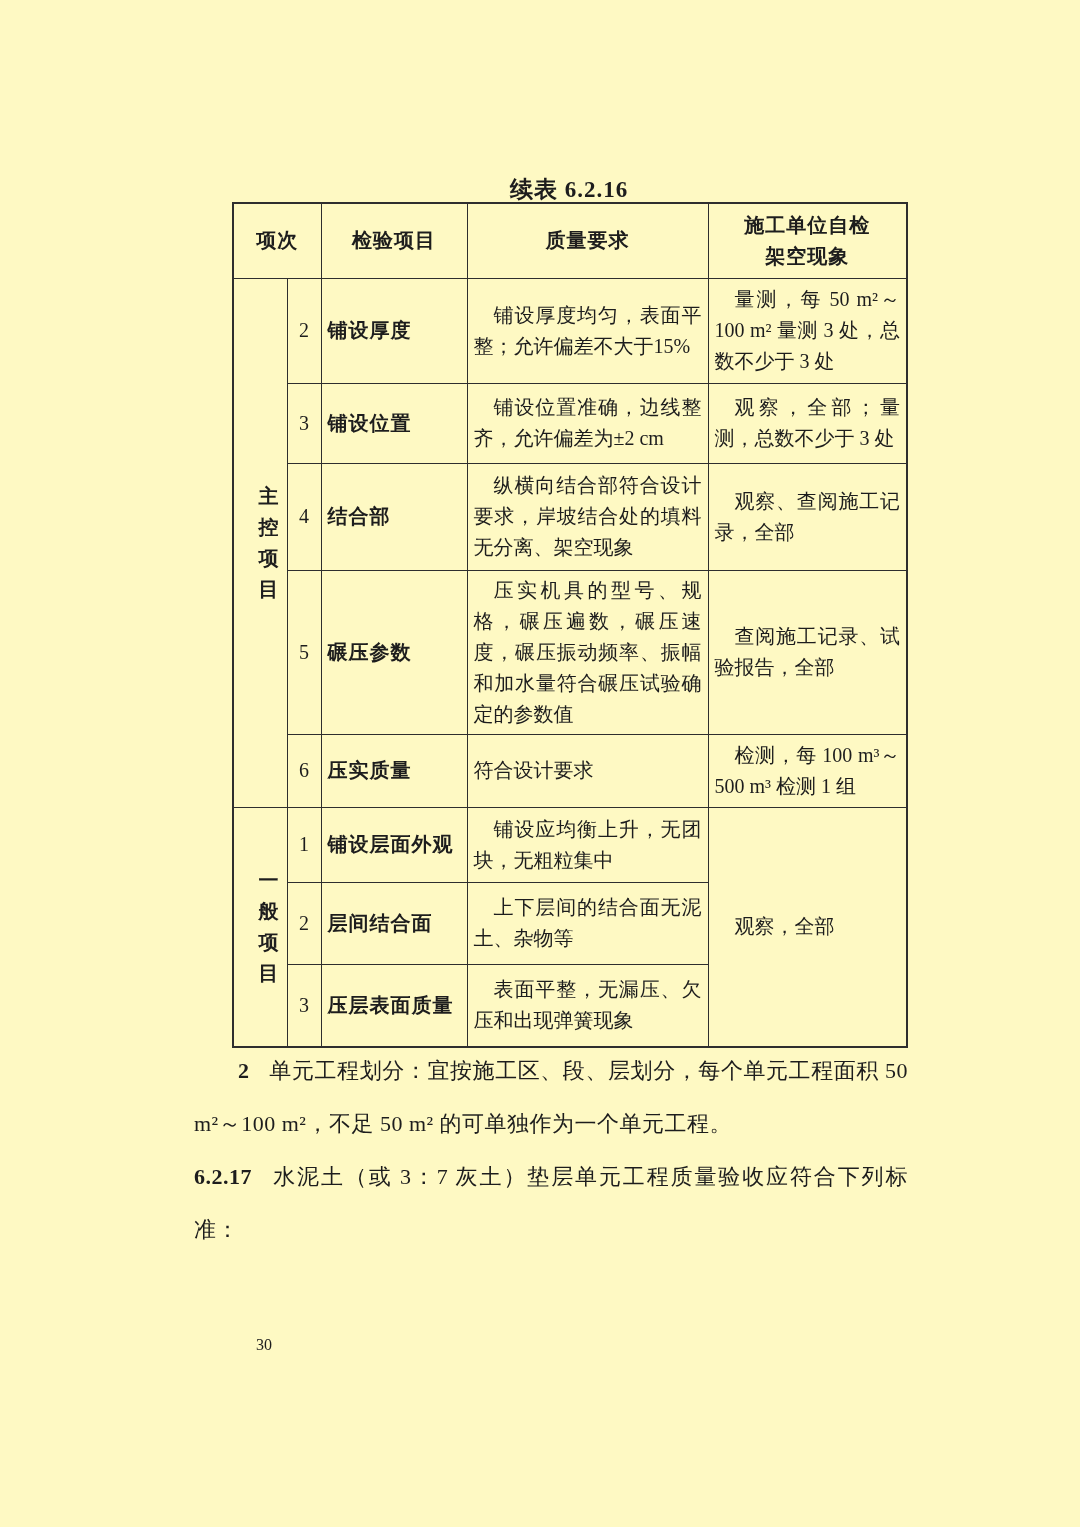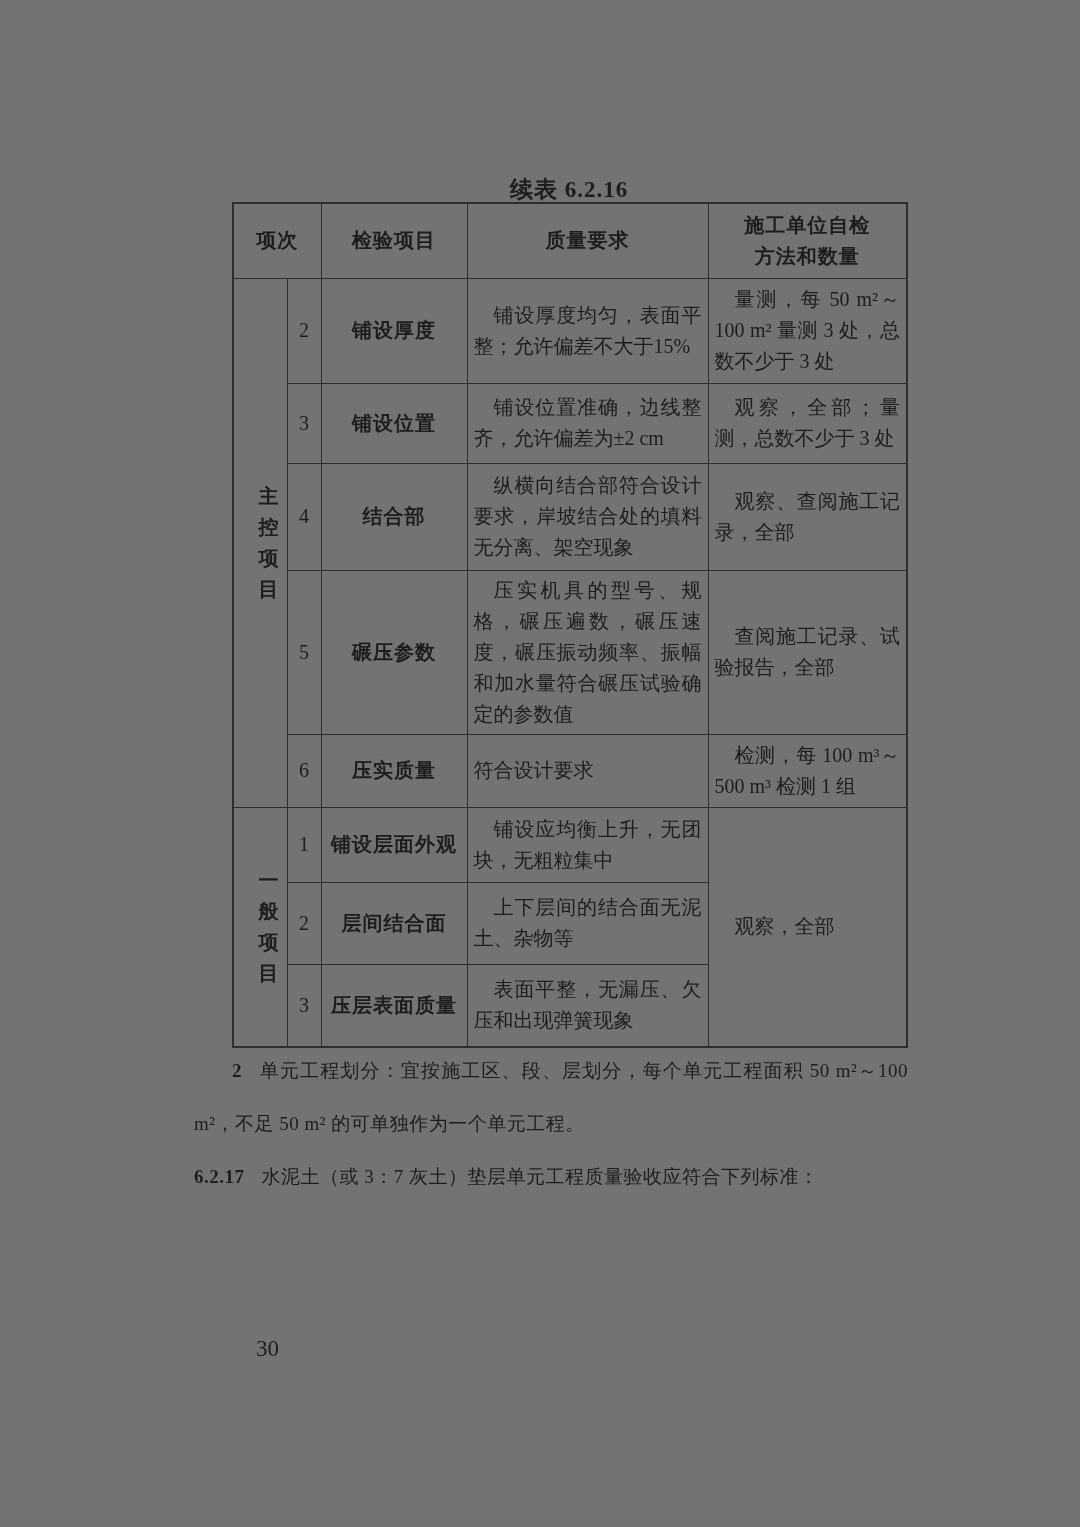--- a/index.html
+++ b/index.html
@@ -2,21 +2,21 @@
 <html><head>
 <meta charset="utf-8">
 <style>
   html, body { margin: 0; padding: 0; }
   body { background: #eef0ef; }
   .page {
     position: relative;
     width: 1080px;
     height: 1527px;
     margin: 0 auto;
-    background: #737373;
+    background: #fef9c3;
     color: #1d1d1d;
     font-family: "Liberation Serif", "DejaVu Serif", serif;
     overflow: hidden;
   }
   .doc-title {
     position: absolute;
     top: 174px;
     left: 232px;
     width: 674px;
     text-align: center;
@@ -50,48 +50,47 @@
     text-align: right;
     font-weight: bold;
     padding: 4px 5px;
     letter-spacing: 2px;
   }
   td.num-cell {
     text-align: center;
     font-family: "Liberation Serif", serif;
   }
   td.item-cell {
-    text-align: center;
     font-weight: bold;
     letter-spacing: 1px;
   }
   td.quality-cell, td.method-cell {
     text-align: justify;
     text-indent: 1em;
     padding: 6px 10px;
   }
   td.no-indent { text-indent: 0; }
   .body-text {
     position: absolute;
     top: 1044px;
     left: 194px;
     width: 714px;
-    font-size: 19px;
+    font-size: 22px;
     line-height: 53px;
     text-align: justify;
     letter-spacing: 0.5px;
   }
   .body-text p { margin: 0; }
   .body-text p.indent { text-indent: 2em; }
   .clause-num { font-weight: bold; margin-right: 0.9em; }
   .page-number {
     position: absolute;
     top: 1336px;
     left: 256px;
-    font-size: 23px;
+    font-size: 16px;
   }
 </style>
 </head>
 <body>
 
 <div class="page">
 
   <div class="doc-title">续表 6.2.16</div>
 
   <table class="spec-table">
@@ -102,21 +101,21 @@
       <col style="width:241px">
       <col style="width:199px">
     </colgroup>
     <tbody>
       <tr style="height:75px">
         <td class="header-cell" colspan="2">项次</td>
         <td class="header-cell">检验项目</td>
         <td class="header-cell">质量要求</td>
         <td class="header-cell">
           <div>施工单位自检</div>
-          <div>方法和数量</div>
+          <div>架空现象</div>
         </td>
       </tr>
 
       <tr style="height:105px">
         <td class="category-cell" rowspan="5">主控项目</td>
         <td class="num-cell">2</td>
         <td class="item-cell">铺设厚度</td>
         <td class="quality-cell">铺设厚度均匀，表面平整；允许偏差不大于15%</td>
         <td class="method-cell">量测，每 50 m²～100 m² 量测 3 处，总数不少于 3 处</td>
       </tr>

